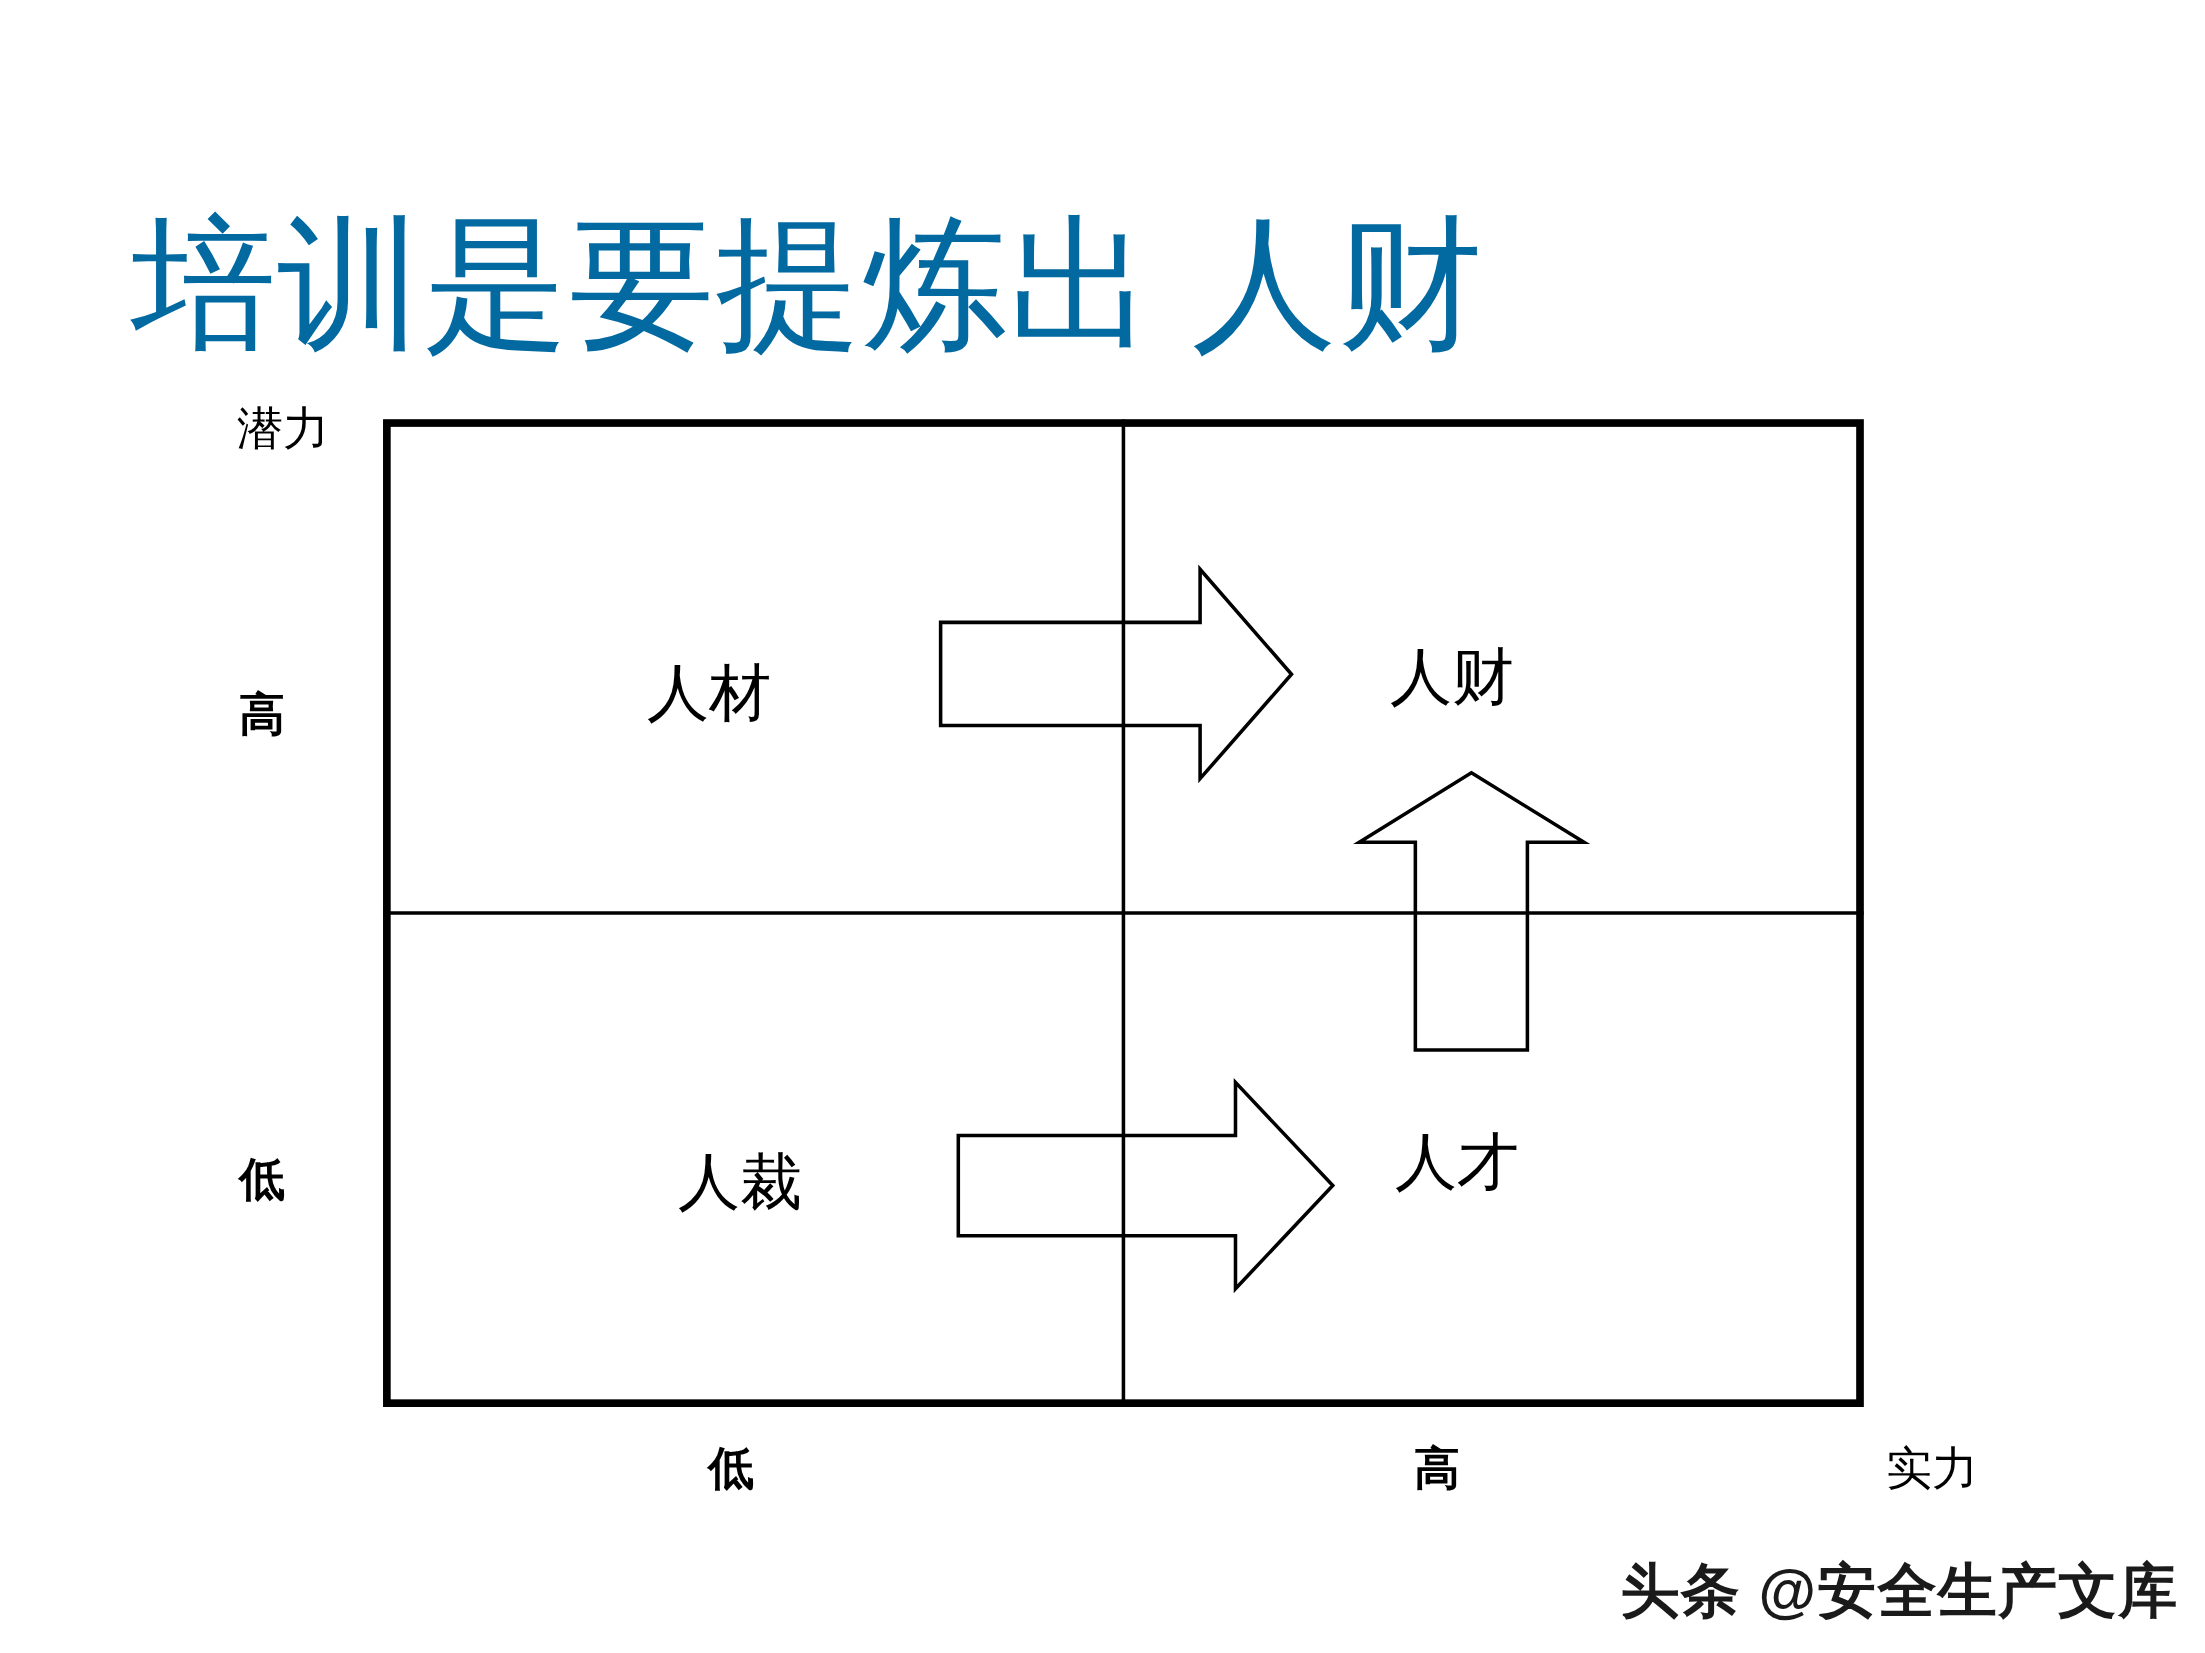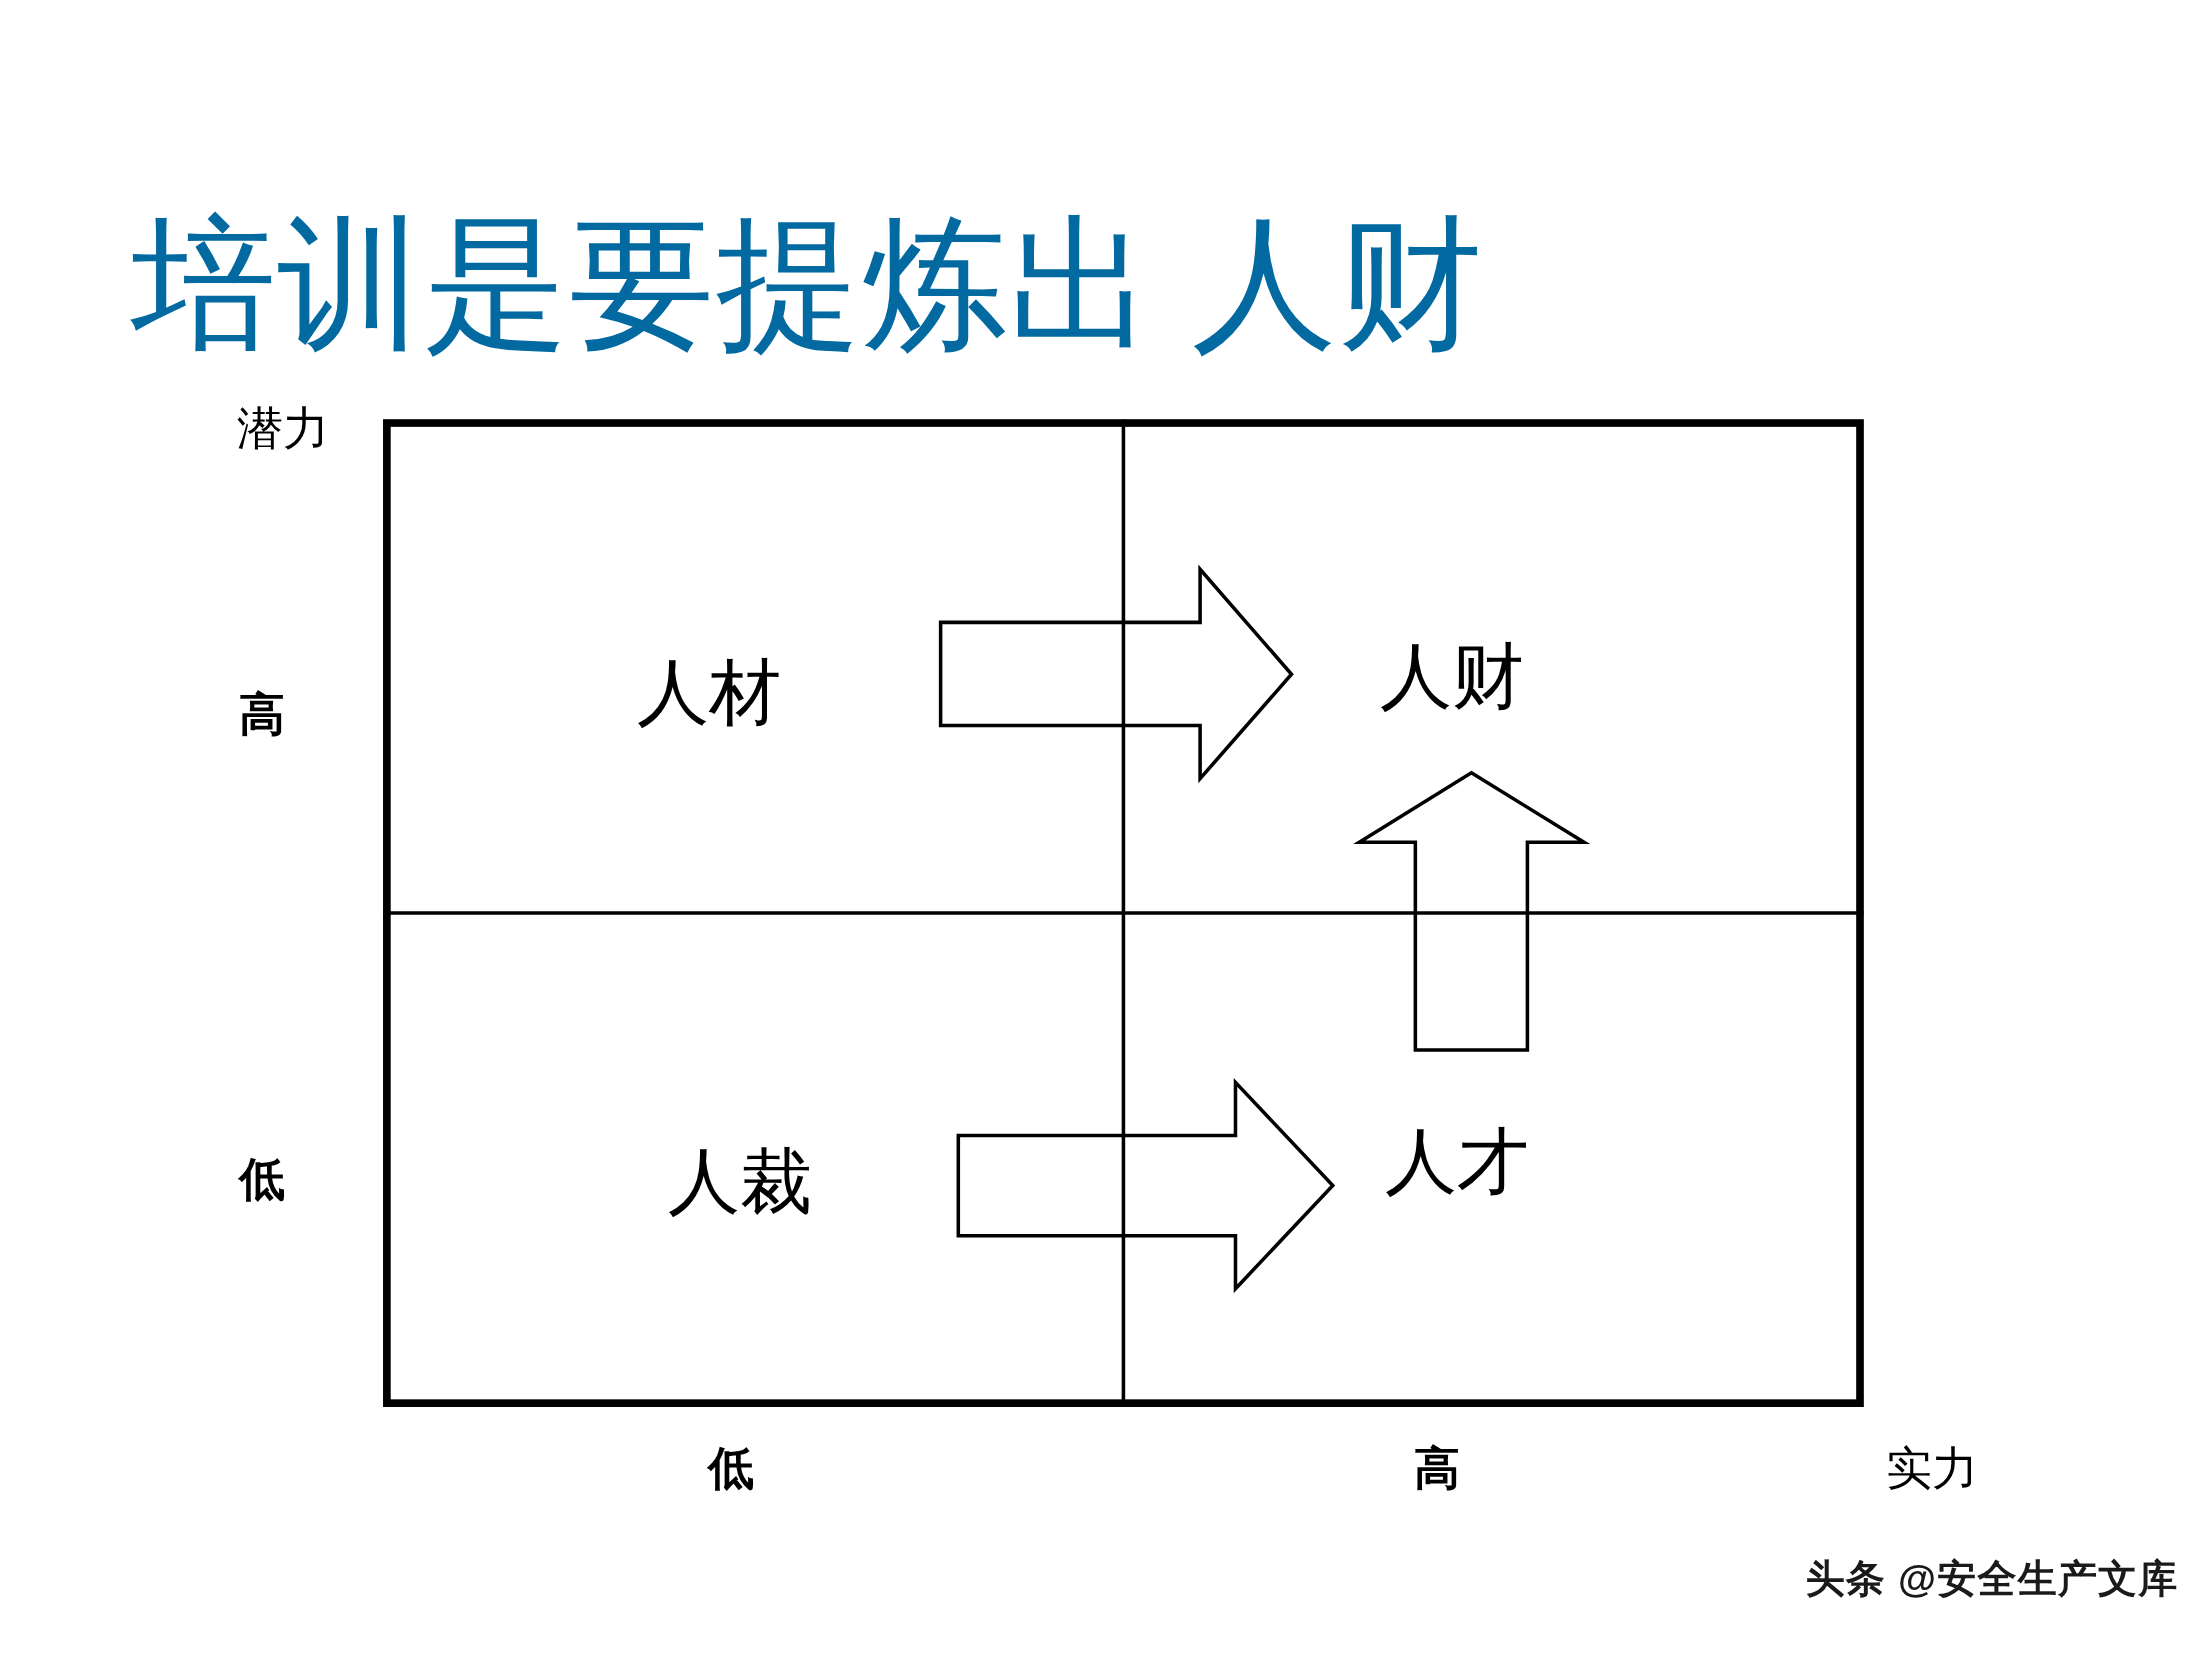--- a/index.html
+++ b/index.html
@@ -42,39 +42,39 @@
   }
   .serif-label {
     font-family: "Liberation Serif", "DejaVu Serif", serif;
     font-weight: 400;
   }
   .sans-label {
     font-family: "Liberation Sans", "DejaVu Sans", sans-serif;
     font-weight: 700;
   }
   .axis-size { font-size: 46px; }
-  .quadrant-size { font-size: 72px; }
+  .quadrant-size { font-size: 62px; }
   .y-axis-title {
     left: 283px;
     top: 429px;
   }
   .y-high { left: 262px; top: 715px; }
   .y-low  { left: 262px; top: 1180px; }
   .q-top-left     { left: 709px; top: 693px; }
   .q-top-right    { left: 1452px; top: 677px; }
   .q-bottom-left  { left: 730px; top: 1182px; margin-left: 10px; }
   .q-bottom-right { left: 1457px; top: 1162px; }
   .x-low  { left: 731px; top: 1469px; }
   .x-high { left: 1437px; top: 1469px; }
   .x-axis-title { left: 1932px; top: 1469px; }
   .watermark {
     position: absolute;
     right: 26.5px;
     top: 1552px;
-    font-size: 39px;
+    font-size: 59px;
     font-weight: 700;
     letter-spacing: 1.2px;
     font-family: "Liberation Sans", "DejaVu Sans", sans-serif;
     color: #1a1a1a;
     text-shadow: 2.4px 2.4px 0 rgba(255,255,255,0.85), -1.8px -1.8px 0 rgba(255,255,255,0.6);
     white-space: nowrap;
   }
 </style>
 </head>
 <body>

